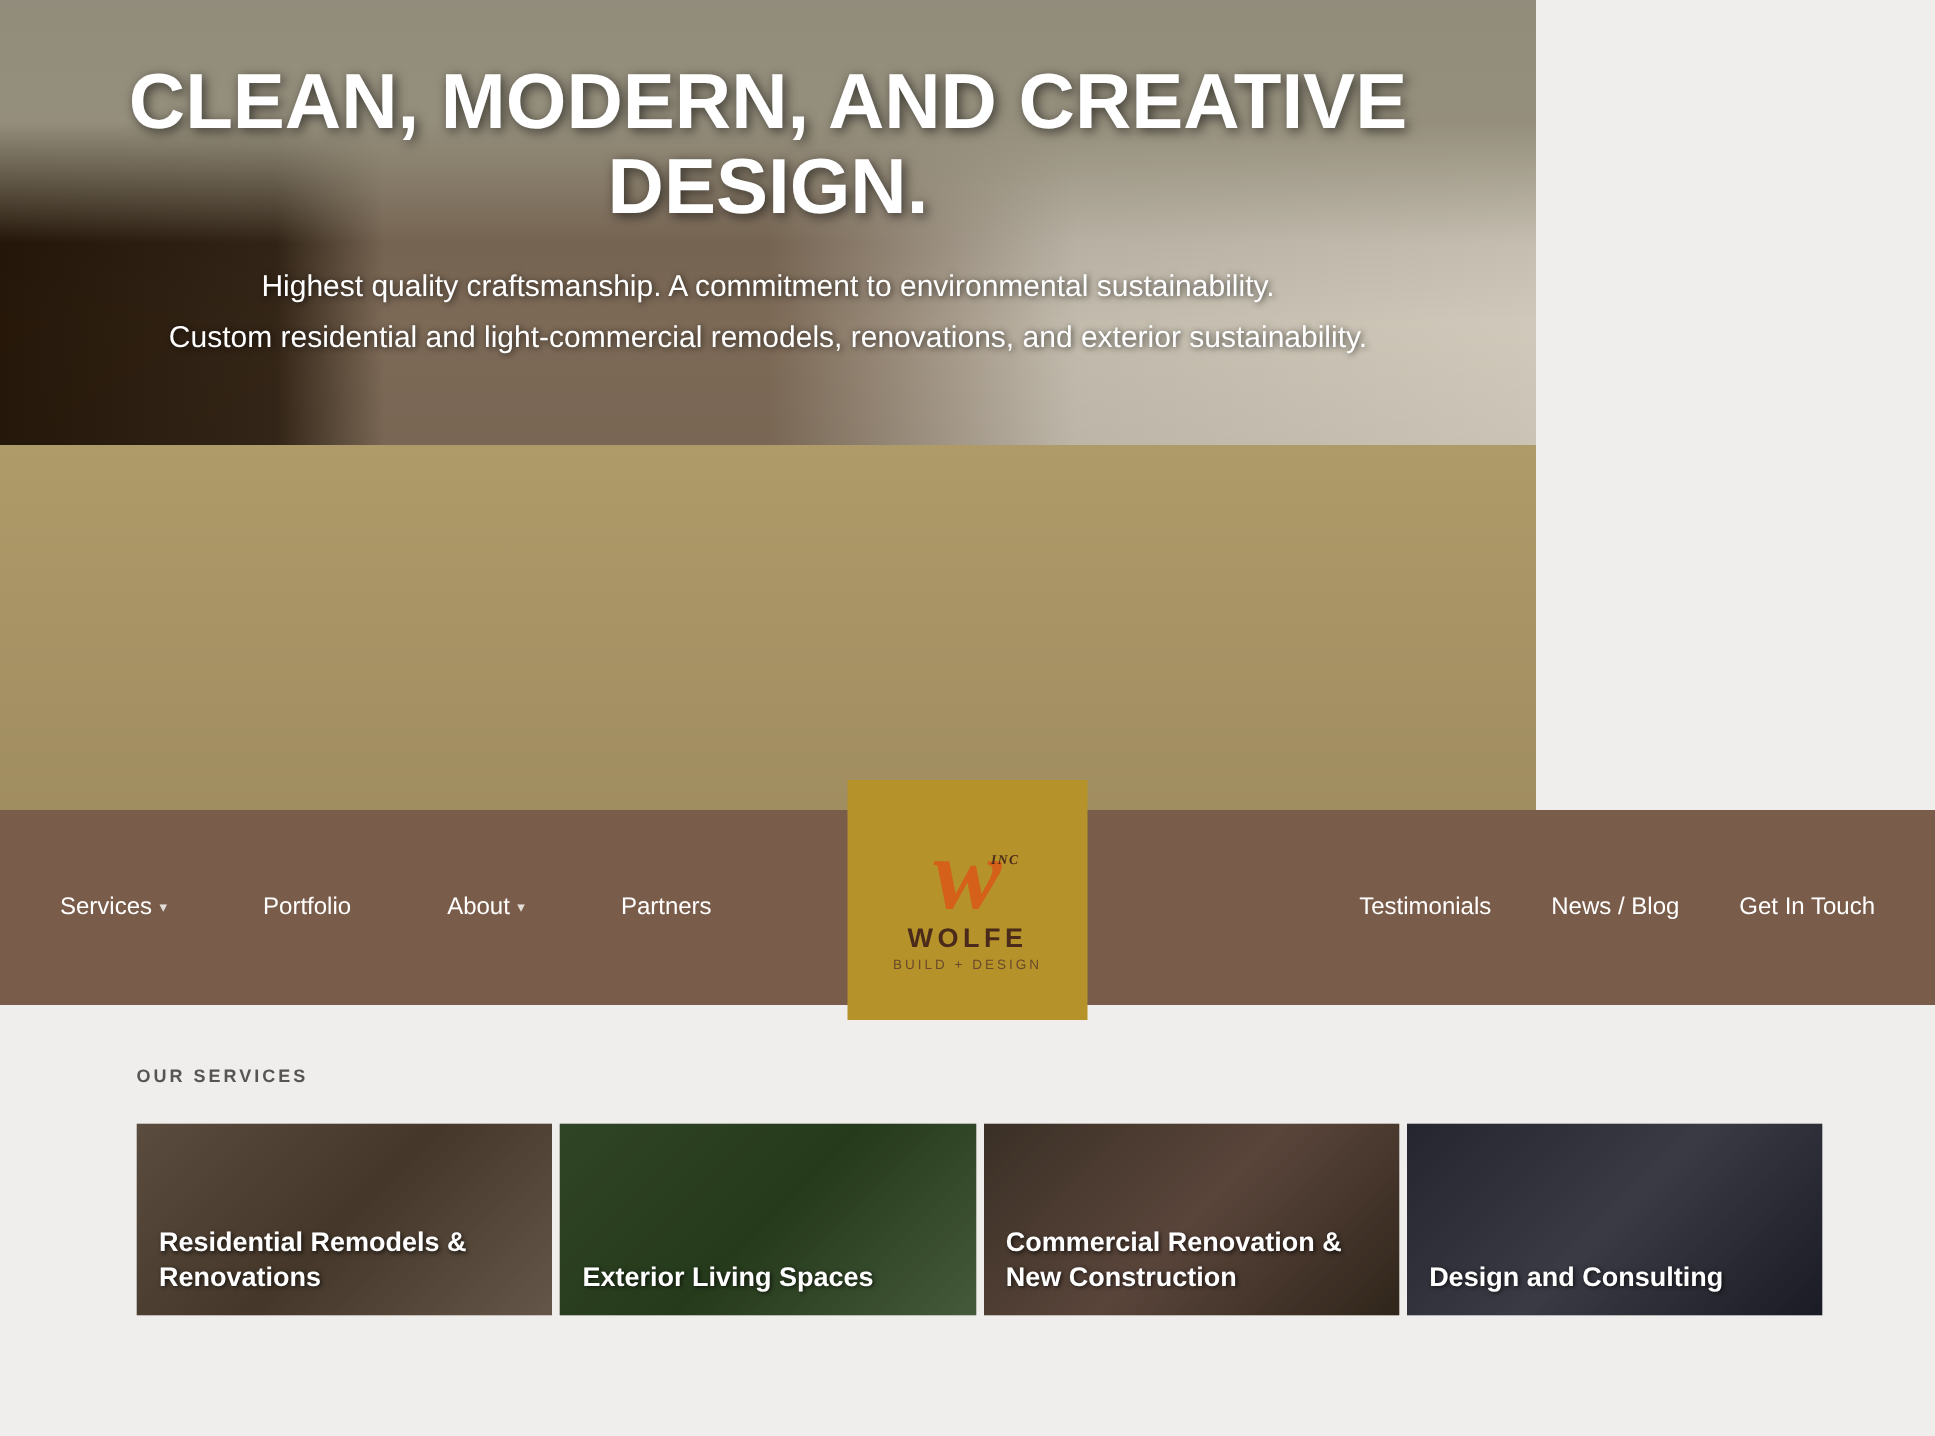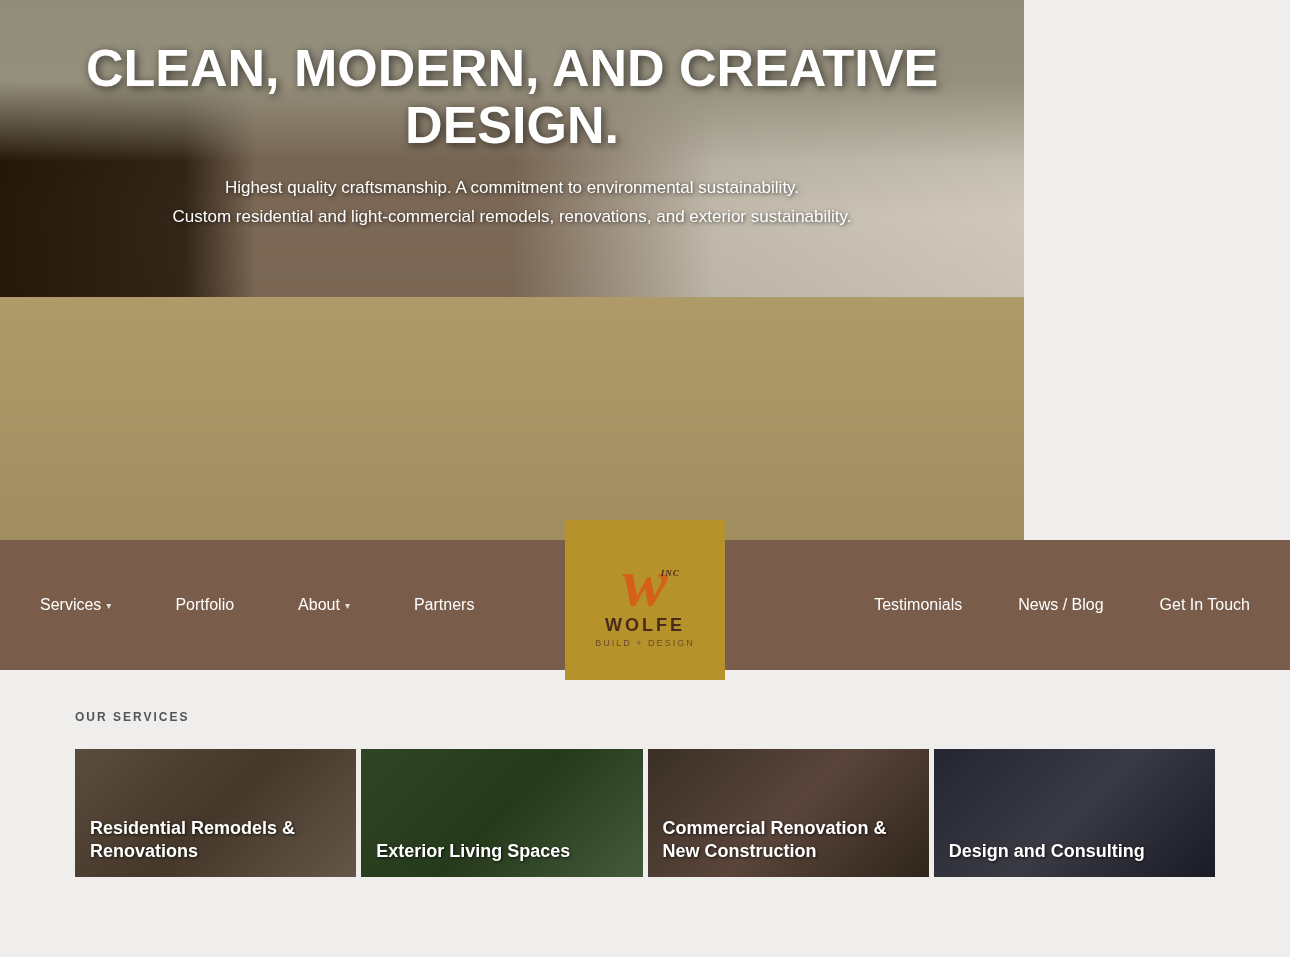--- a/index.html
+++ b/index.html
@@ -49,21 +49,21 @@
       color: #fff;
       font-size: 52px;
       font-weight: 900;
       text-transform: uppercase;
       text-shadow: 2px 2px 8px rgba(0,0,0,0.6);
       line-height: 1.1;
       margin-bottom: 20px;
     }
     .hero-subtitle {
       color: #fff;
-      font-size: 17px;
+      font-size: 20px;
       line-height: 1.7;
       text-shadow: 1px 1px 4px rgba(0,0,0,0.7);
     }
     .hero-explore {
       position: absolute;
       bottom: 60px;
       left: 50%;
       transform: translateX(-50%);
       z-index: 10;
       display: flex;
@@ -101,21 +101,21 @@
       position: relative;
       z-index: 100;
     }
     .nav-left {
       display: flex;
       gap: 64px;
       align-items: center;
     }
     .nav-right {
       display: flex;
-      gap: 56px;
+      gap: 40px;
       align-items: center;
     }
     .nav-item {
       color: #fff;
       font-size: 16px;
       cursor: pointer;
       text-decoration: none;
       display: flex;
       align-items: center;
       gap: 5px;
@@ -172,20 +172,21 @@
       font-size: 9px;
       color: #6a4a2a;
       letter-spacing: 2px;
       margin-top: 2px;
     }
 
     
     .services-section {
       padding: 40px 75px 20px;
       background: #f0eeec;
+      margin-left: 16px;
     }
     .services-label {
       font-size: 12px;
       font-weight: bold;
       letter-spacing: 2px;
       color: #555;
       margin-bottom: 25px;
       text-transform: uppercase;
     }
     .services-grid {

